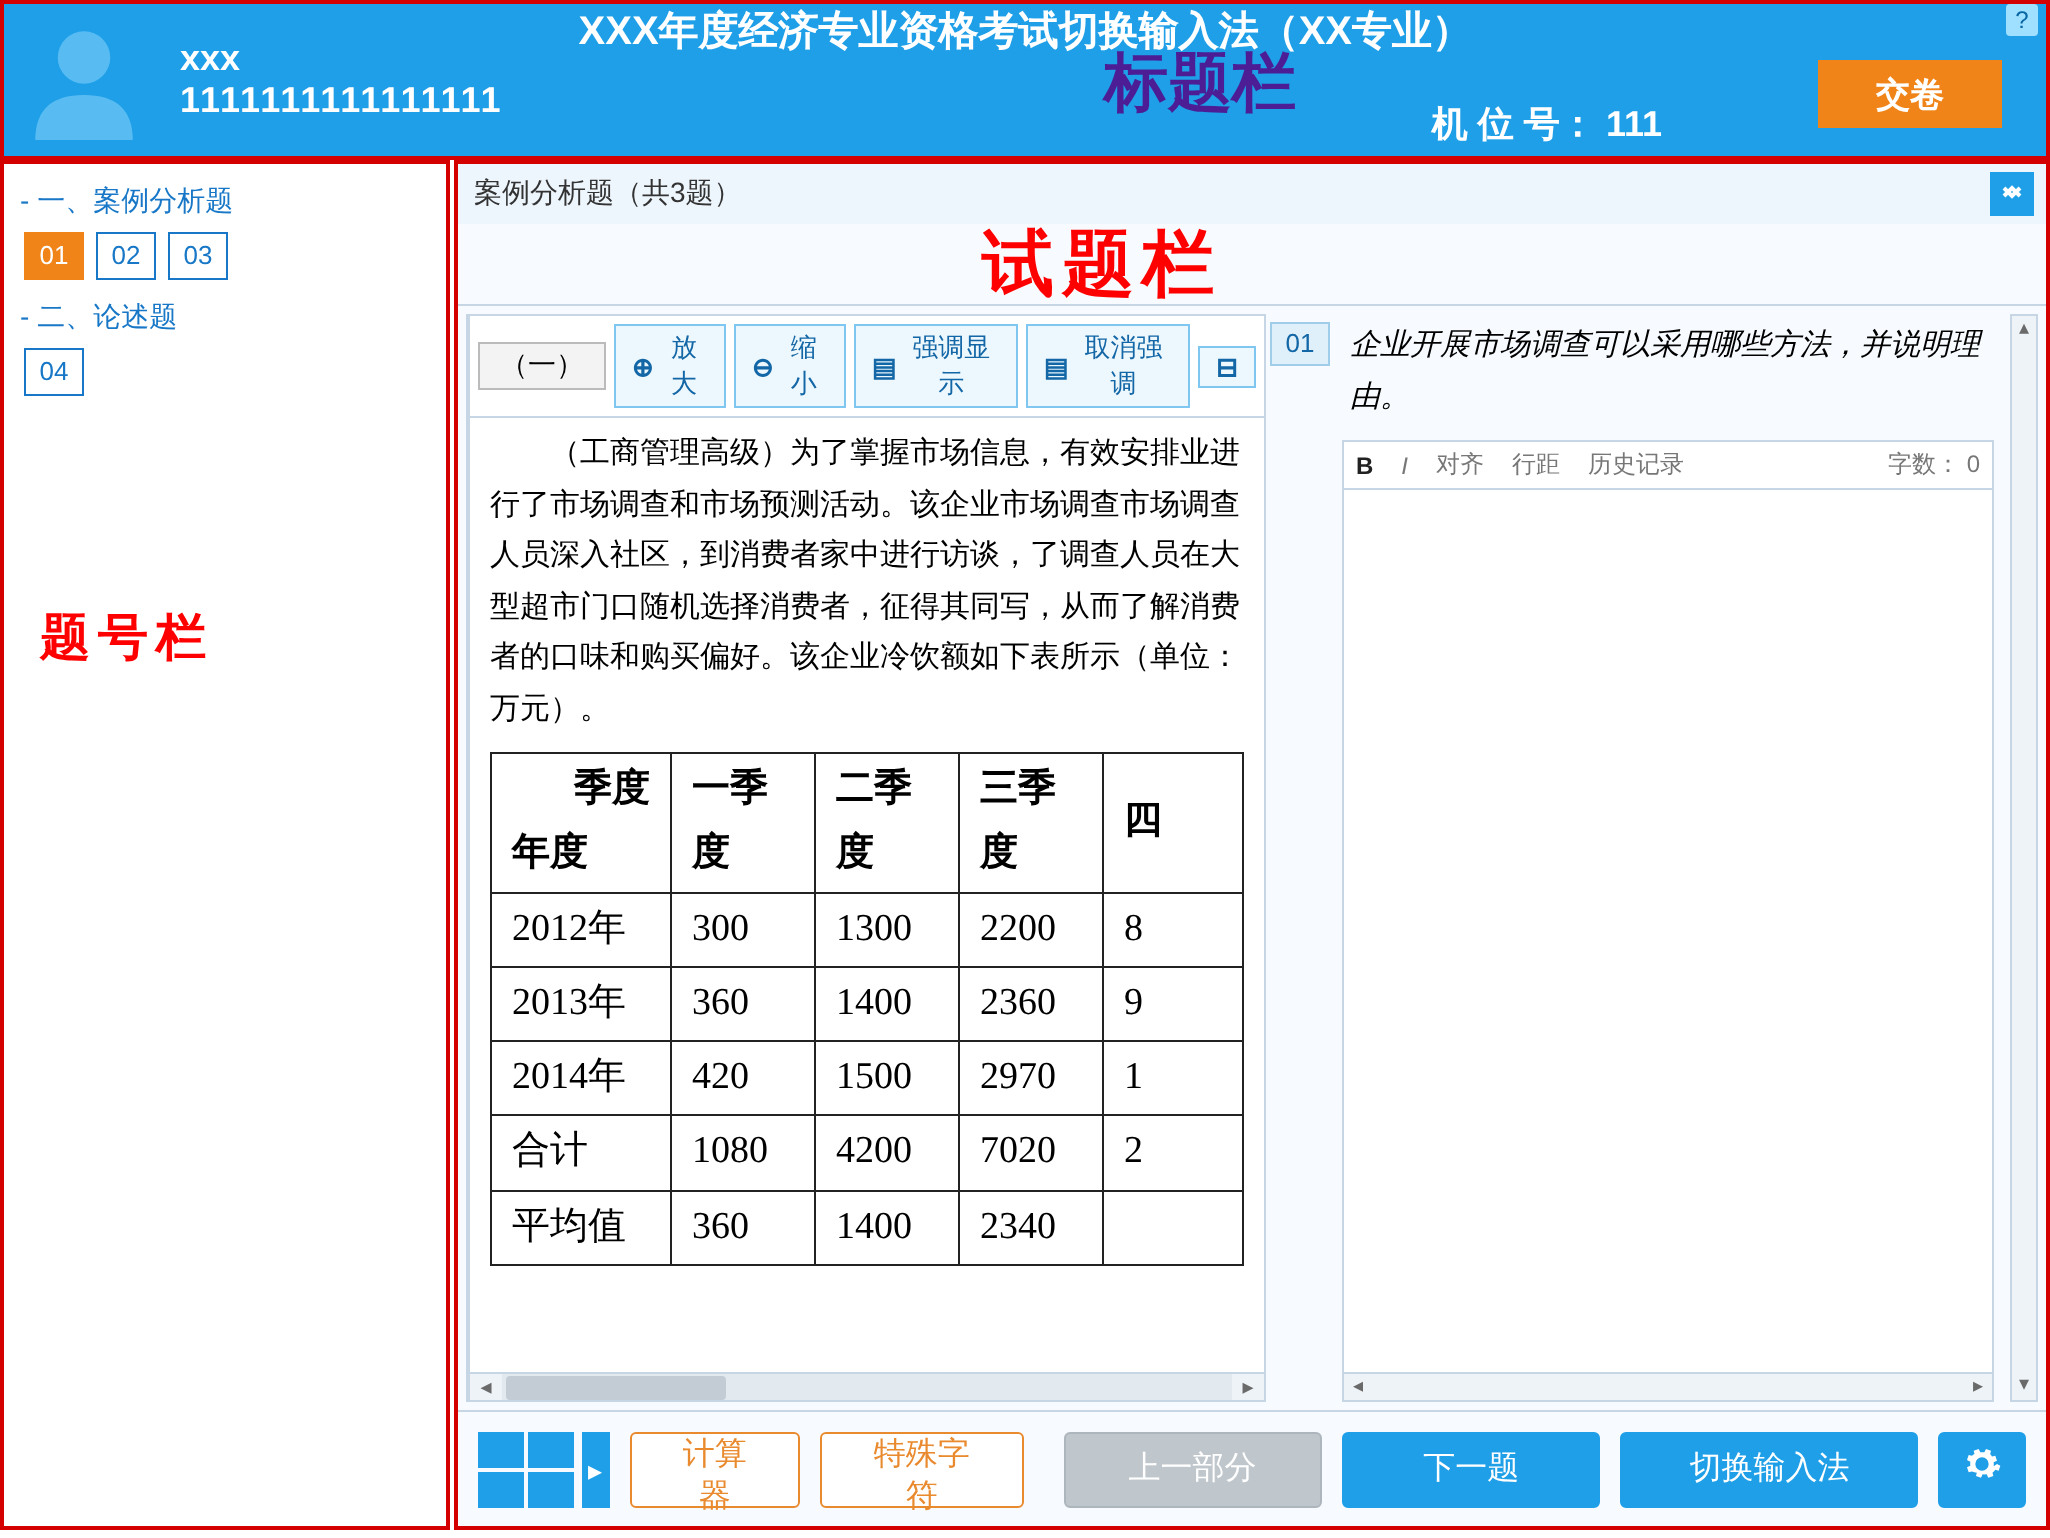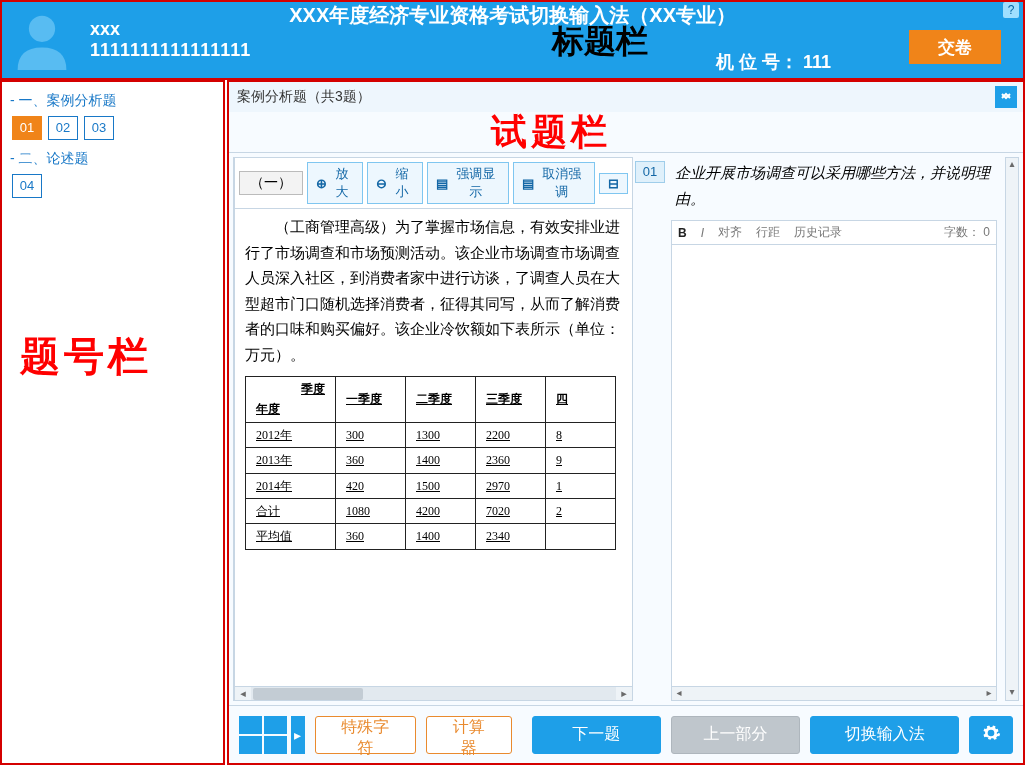--- a/index.html
+++ b/index.html
@@ -55,21 +55,21 @@
     display: flex;
     flex-direction: row;
     justify-content: flex-end;
     padding-left: 30px;
     font-weight: bold;
     font-size: 20px;
   }
   .anno-title {
     position: absolute;
     left: 550px; top: 18px;
-    color: #000000;
+    color: #4c1d95;
     font-size: 32px;
     font-weight: bold;
     pointer-events: none;
   }
   .status-block {
     position: absolute;
     right: 140px; top: 12px;
     font-weight: bold;
     font-size: 18px;
   }
@@ -120,25 +120,24 @@
   }
   .qnum.current {
     background: #f08419;
     border-color: #f08419;
     color: #fff;
   }
   .anno-side {
     position: absolute;
     left: 18px; top: 220px;
     color: #ff0000;
-    font-size: 40px;
+    font-size: 25px;
     font-weight: bold;
     pointer-events: none;
     letter-spacing: 4px;
-    margin-top: 27px;
   }
 
   
   .main {
     flex: 1;
     border: 2px solid #d40000;
     display: flex;
     flex-direction: column;
     position: relative;
     background: #f7fbff;
@@ -214,22 +213,21 @@
     overflow: auto;
     padding: 6px 10px;
     line-height: 1.7;
     font-family: "SimSun", serif;
     font-size: 15px;
   }
   .passage-p { text-indent: 2em; }
   table.data {
     border-collapse: collapse;
     margin-top: 8px;
-    font-size: 12px;
-    text-decoration: underline;
+    font-size: 19px;
   }
   table.data th, table.data td {
     border: 1px solid #222;
     padding: 2px 10px;
     min-width: 70px;
     text-align: left;
   }
   table.data th.diag { width: 90px; }
   .lp-scroll {
     height: 14px;
@@ -539,25 +537,25 @@
     </div>
 
     <div class="footer">
       <div class="tiler">
           <div></div>
           <div></div>
           <div></div>
           <div></div>
         </div>
       <div class="tiler-next">▸</div>
+      <button class="fbtn ghost">计算器</button>
       <button class="fbtn ghost">特殊字符</button>
-      <button class="fbtn ghost">计算器</button>
       <div class="spacer"></div>
+      <button class="fbtn grey">上一部分</button>
       <button class="fbtn blue">下一题</button>
-      <button class="fbtn grey">上一部分</button>
       <button class="fbtn blue wide">切换输入法</button>
       <button class="fbtn blue icon">
         <svg width="20" height="20" viewBox="0 0 24 24">
           <path fill="#fff" d="M12 8a4 4 0 100 8 4 4 0 000-8zm9 4l2 1-1 3-2-.5a8 8 0 01-1.7 1.7l.5 2-3 1-1-2a8 8 0 01-2.4 0l-1 2-3-1 .5-2A8 8 0 016 16.5L4 17l-1-3 2-1a8 8 0 010-2.4l-2-1 1-3 2 .5A8 8 0 017.5 6L7 4l3-1 1 2a8 8 0 012.4 0l1-2 3 1-.5 2A8 8 0 0118 7.5l2-.5 1 3-2 1a8 8 0 010 2.4z"></path>
         </svg>
       </button>
     </div>
   </div>
 </div>
 

